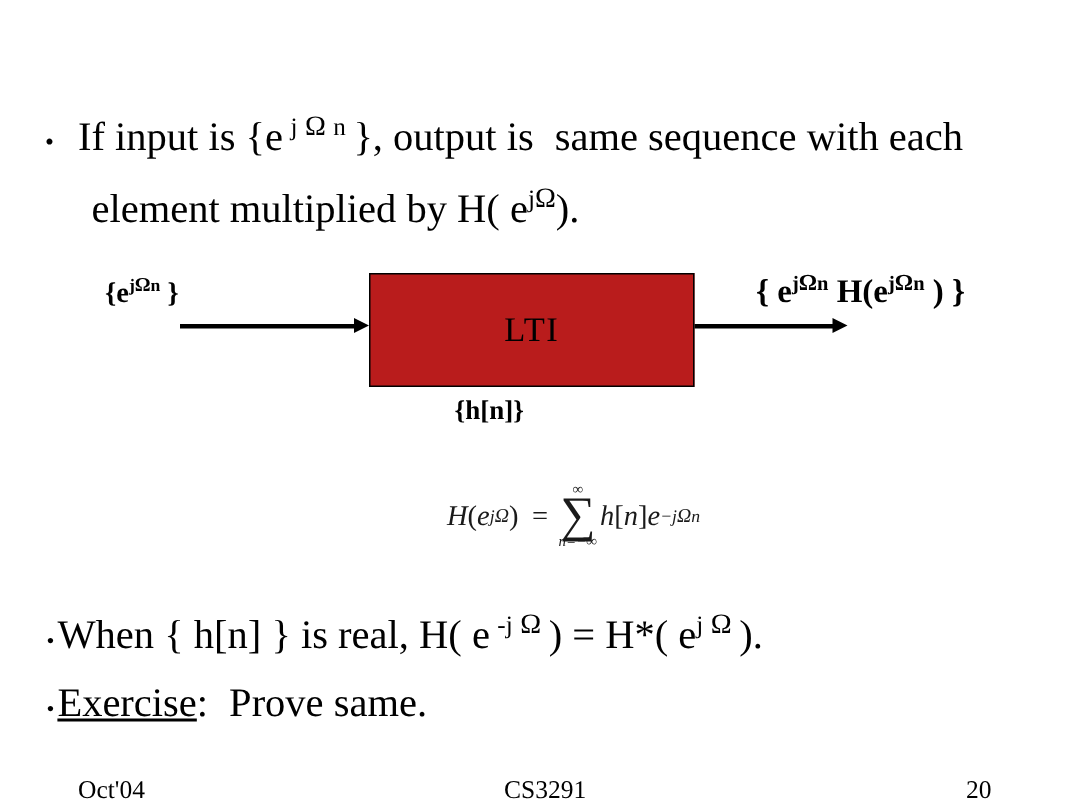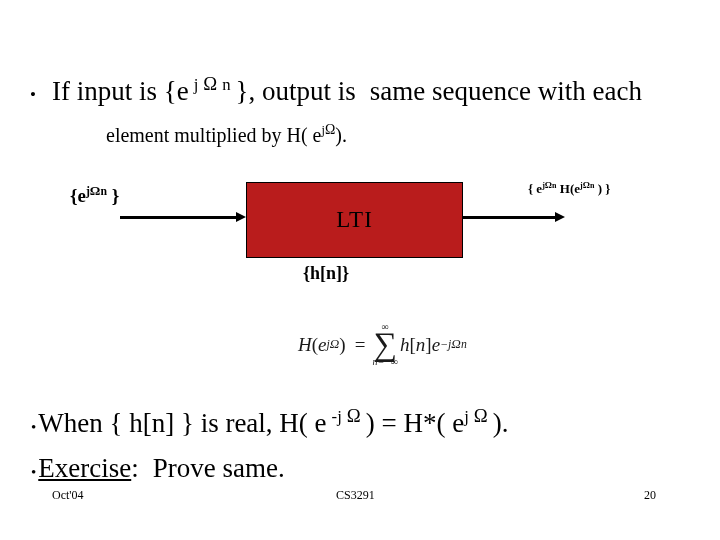--- a/index.html
+++ b/index.html
@@ -46,23 +46,22 @@
   }
   sup.ex .om { font-size: 1.12em; }
 
   
   #bullet-1 { left: 30px; top: 76px; }
   #bullet-1 .bullet-dot { margin-right: 16px; }
   #bullet-1-line2 {
     position: absolute;
     left: 61px;
     top: 124px;
-    font-size: 20px;
-    white-space: nowrap;
-    margin-left: 45px;
+    font-size: 27px;
+    white-space: nowrap;
   }
 
   
   #bullet-2 { left: 31px; top: 408px; }
   #bullet-3 { left: 31px; top: 453px; }
   #bullet-2 .bullet-dot,
   #bullet-3 .bullet-dot { font-size: 15px; margin-right: 2px; }
   .underlined { text-decoration: underline; }
 
   
@@ -107,23 +106,23 @@
     position: absolute;
     left: 70px;
     top: 185px;
     font-size: 19px;
     font-weight: bold;
     white-space: nowrap;
     text-align: right;
   }
   #output-label {
     position: absolute;
-    left: 528px;
+    left: 504px;
     top: 181px;
-    font-size: 13px;
+    font-size: 22px;
     font-weight: bold;
     white-space: nowrap;
   }
   #impulse-label {
     position: absolute;
     left: 303px;
     top: 263px;
     font-size: 18px;
     font-weight: bold;
     white-space: nowrap;
@@ -164,24 +163,24 @@
   .sigma-bot {
     font-size: 10px;
     font-style: italic;
     margin-top: -1px;
   }
 
   
   #footer {
     position: absolute;
     left: 0;
-    top: 488px;
+    top: 517px;
     width: 612px;
     height: 22px;
-    font-size: 12px;
+    font-size: 17px;
   }
   #footer-date   { position: absolute; left: 52px;  top: 0; }
   #footer-course { position: absolute; left: 336px; top: 0; }
   #footer-page   { position: absolute; left: 644px; top: 0; }
 </style>
 </head>
 <body>
 
 <div id="slide">
 

